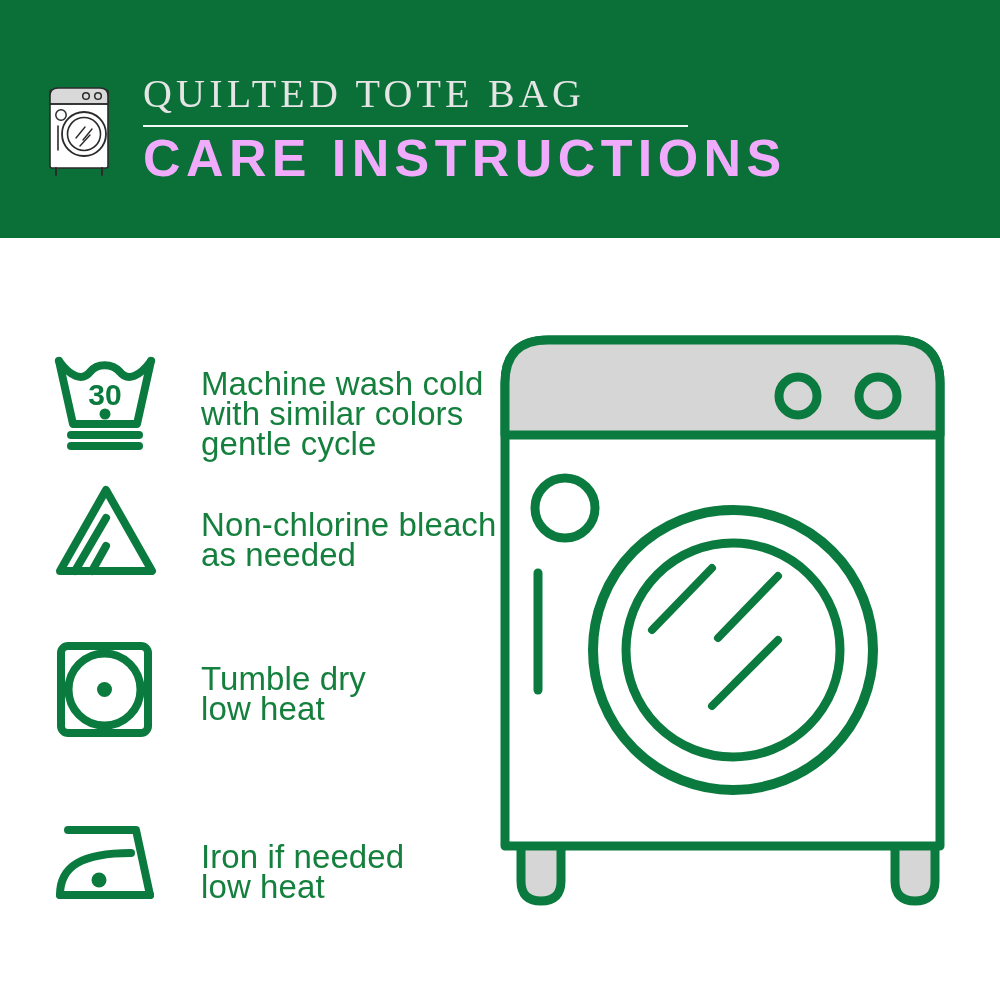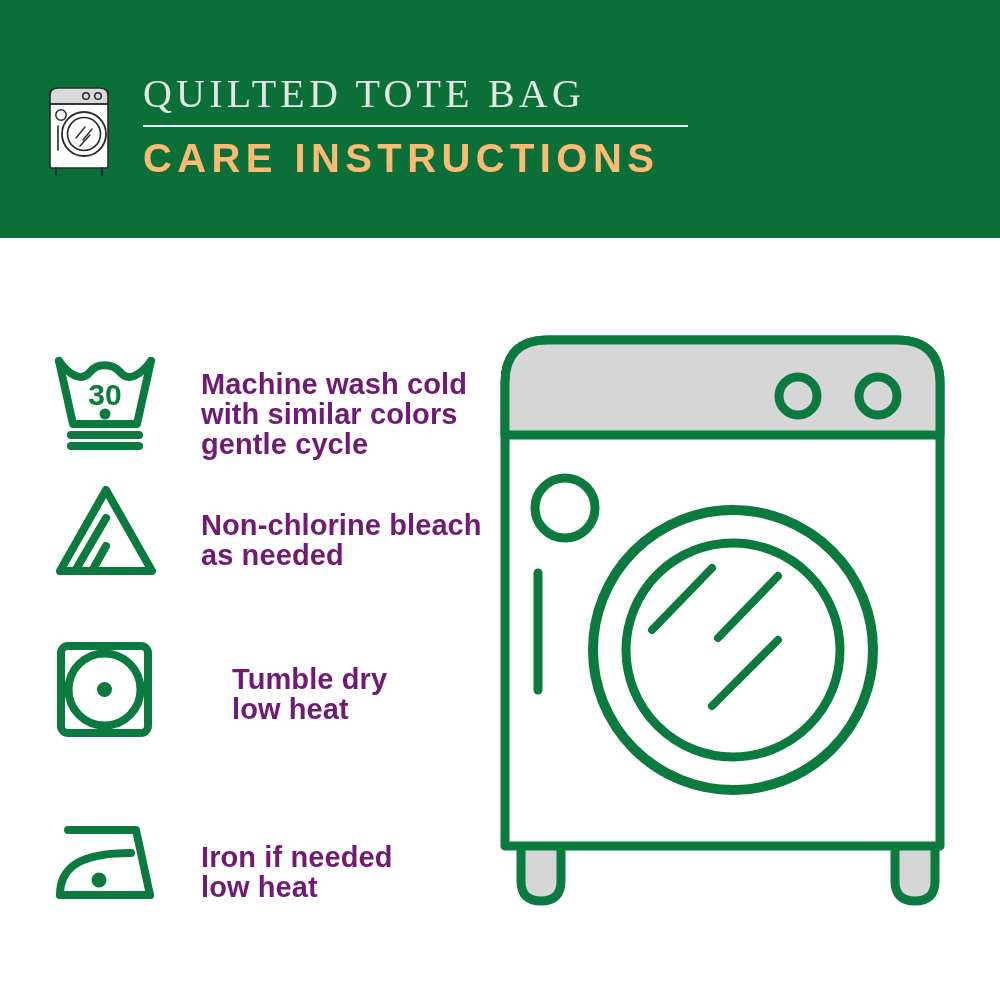--- a/index.html
+++ b/index.html
@@ -29,54 +29,54 @@
     letter-spacing:4.2px;
     line-height:52px;
     white-space:nowrap;
     font-family:Liberation Serif, serif;
   }
   .title-divider {
     width:545px; height:2px; background:#ffffff;
     margin:5px 0 4px 0; opacity:0.95;
   }
   .title-sub {
-    color:#fdba74;
-    font-size:40px;
+    color:#f0abfc;
+    font-size:52px;
     font-weight:700;
     letter-spacing:5.4px;
     line-height:54px;
     white-space:nowrap;
     font-family:"Liberation Sans", sans-serif;
   }
 
   
   .body-area { position:absolute; left:0; top:238px; width:1000px; height:762px; background:#fff; }
 
   
   .care-list { position:absolute; left:0; top:0; width:500px; height:762px; }
   .care-row {
     position:absolute; left:52px; display:flex; align-items:flex-start;
   }
   .care-row.r0 { top:112px; }
   .care-row.r1 { top:240px; }
-  .care-row.r2 { top:395px;gap:31px; }
+  .care-row.r2 { top:395px; }
   .care-row.r3 { top:568px; }
 
   .care-symbol { width:108px; height:108px; flex:0 0 108px; }
   .care-row.r0 .care-symbol { margin-top:-2px; }
   .care-row.r1 .care-symbol { margin-top:0px; }
   .care-row.r2 .care-symbol { margin-top:0px; }
   .care-row.r3 .care-symbol { margin-top:6px; }
 
   .care-text {
     margin-left:41px;
-    color:#701a75;
-    font-size:29px;
+    color:#15803d;
+    font-size:33px;
     line-height:30px;
-    font-weight:700;
+    font-weight:400;
     letter-spacing:0.1px;
     font-family:"Liberation Sans", sans-serif;
     white-space:pre-line;
   }
   .care-row.r0 .care-text { margin-top:19px; }
   .care-row.r1 .care-text { margin-top:32px; }
   .care-row.r2 .care-text { margin-top:31px; }
   .care-row.r3 .care-text { margin-top:36px; }
 
   

